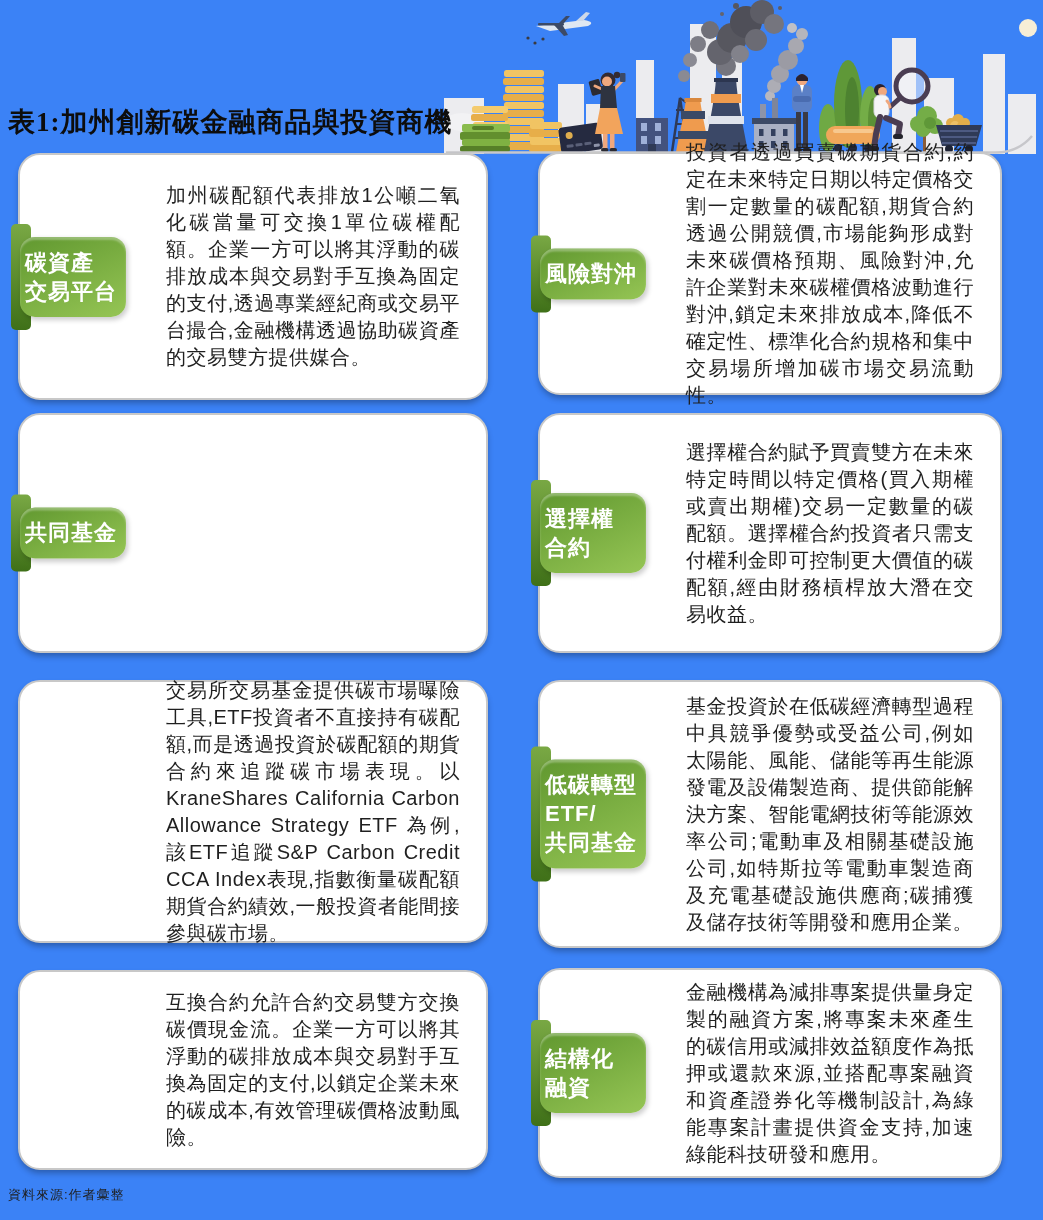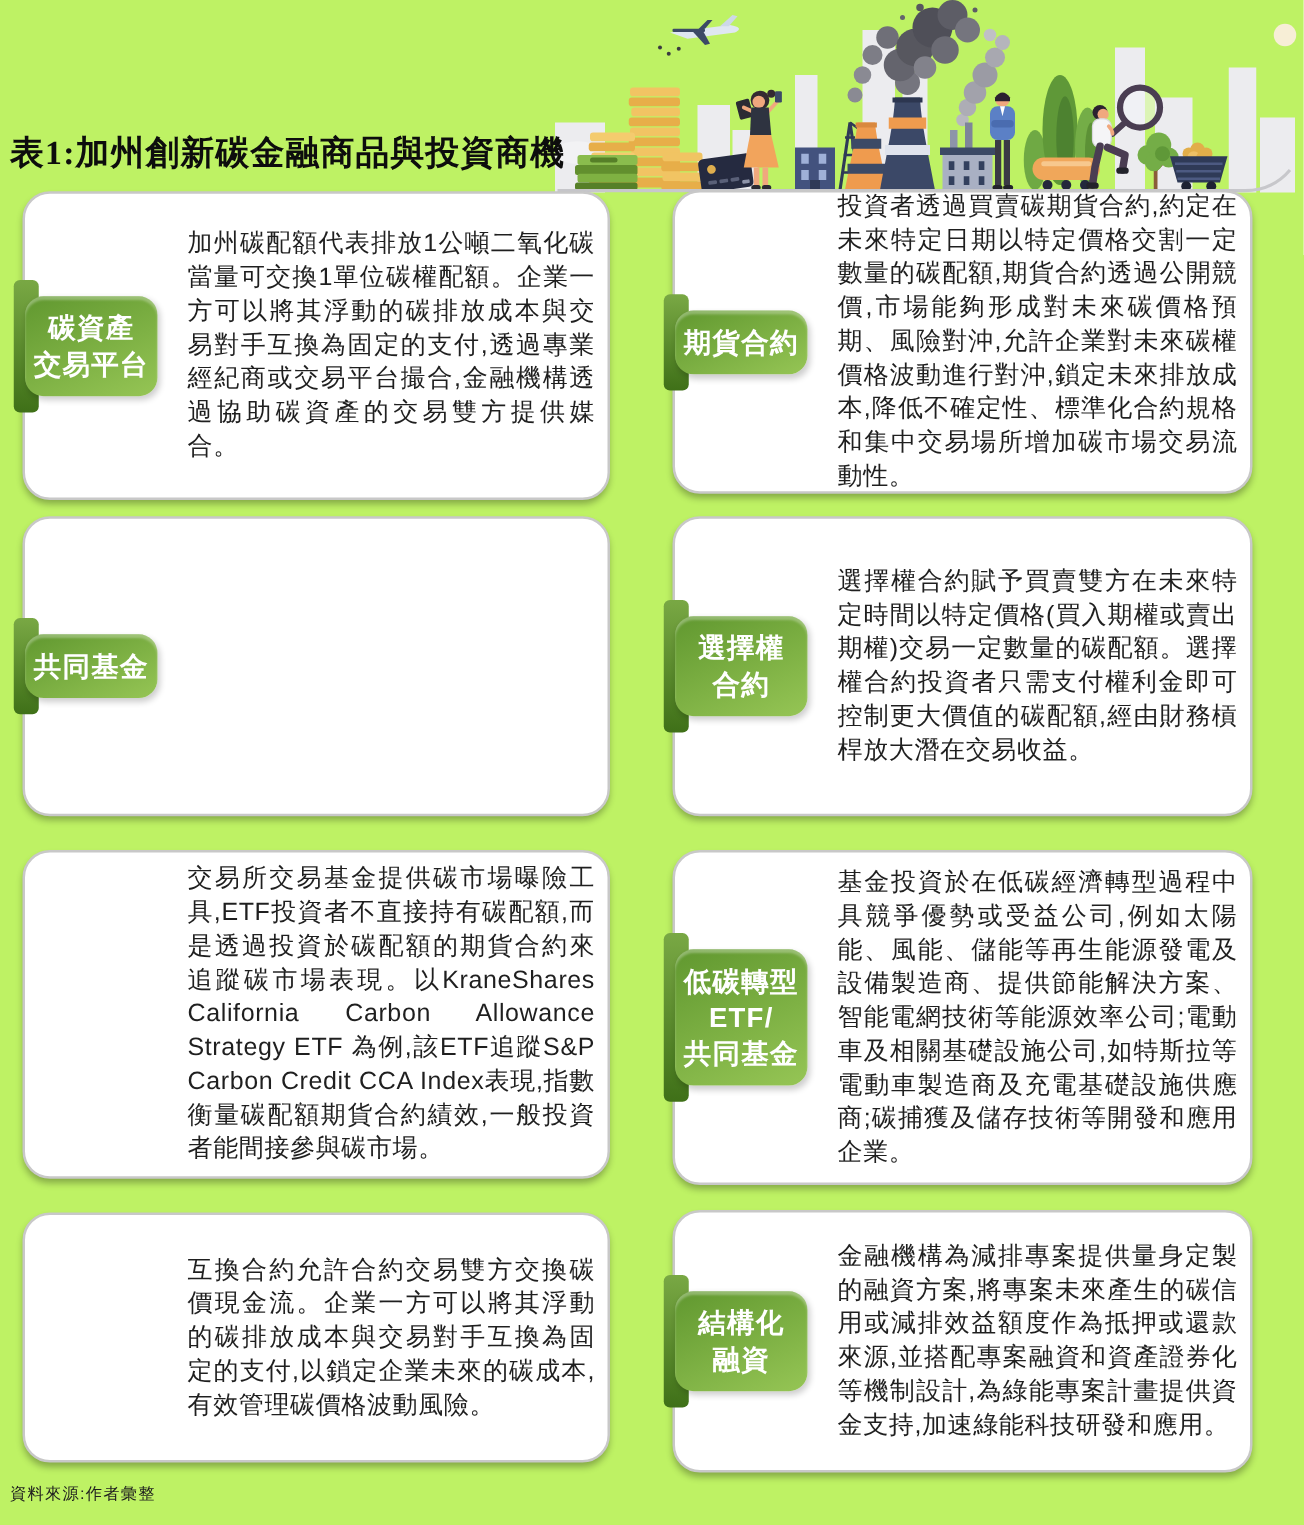--- a/index.html
+++ b/index.html
@@ -1,17 +1,17 @@
 <!DOCTYPE html>
 <html style="--tab-green-dark: #639a31; --tab-green-light: #93c353; --ribbon-green-dark: #3f7018; --ribbon-green-light: #79a844; --card-border: #c8c8c8; --body-text: #1f1f1f; --title-text: #0d0d0d;"><head>
 <meta charset="utf-8">
 <style>
   html,body{margin:0;padding:0;background:#fff;}
   .canvas{
-    position:relative;width:1043px;height:1220px;background:#bef264;overflow:hidden;
+    position:relative;width:1043px;height:1220px;background:#3b82f6;overflow:hidden;
     font-family:"Liberation Sans","DejaVu Sans",sans-serif;
   }
   .page-title{
     position:absolute;left:8px;top:104px;margin:0;
     font-family:"Liberation Serif","DejaVu Serif",serif;
     font-size:27px;font-weight:700;color:var(--title-text,#0d0d0d);letter-spacing:1px;
   }
   .source{
     position:absolute;left:8px;top:1186px;margin:0;
     font-size:13px;color:var(--body-text,#222);letter-spacing:1px;
@@ -25,39 +25,39 @@
   }
   .pos-l1{left:18px;top:153px;width:470px;height:247px}
   .pos-l2{left:18px;top:413px;width:470px;height:240px}
   .pos-l3{left:18px;top:680px;width:470px;height:263px}
   .pos-l4{left:18px;top:970px;width:470px;height:200px}
   .pos-r1{left:538px;top:152px;width:464px;height:243px}
   .pos-r2{left:538px;top:413px;width:464px;height:240px}
   .pos-r3{left:538px;top:680px;width:464px;height:268px}
   .pos-r4{left:538px;top:968px;width:464px;height:210px}
   .body-text{
-    margin:0;width:100%;
+    margin:16px;width:100%;
     font-size:20px;line-height:27px;color:var(--body-text,#1f1f1f);
     text-align:justify;text-justify:inter-ideograph;letter-spacing:.5px;
   }
   .tab{
     position:absolute;left:-9px;top:50%;transform:translateY(-50%);
     display:flex;align-items:center;z-index:2;
   }
   .ribbon{
     align-self:stretch;width:20px;margin:-13px 0;border-radius:5px;
     background:linear-gradient(180deg,var(--ribbon-green-light,#79a844),var(--ribbon-green-dark,#3f7018));
   }
   .tab-body{
     margin-left:-11px;min-width:106px;max-width:114px;box-sizing:border-box;
     padding:11px 5px;border-radius:15px;
     background:linear-gradient(155deg,var(--tab-green-dark,#639a31) 5%,var(--tab-green-light,#93c353) 95%);
     box-shadow:inset 0 3px 2px rgba(255,255,255,.30),2px 3px 5px rgba(0,0,0,.20);
     color:#fff;font-weight:700;font-size:22px;line-height:1.32;
-    text-align:center;white-space:pre-line;letter-spacing:1px;
+    white-space:pre-line;letter-spacing:1px;
   }
   .illustration{position:absolute;left:440px;top:0;width:600px;height:158px;}
 </style>
 </head>
 <body>
 
 <div class="canvas">
 
   <svg class="illustration" viewBox="0 0 600 158" aria-hidden="true">
     <g fill="#ececef">
@@ -288,21 +288,21 @@
     <p class="body-text">交易所交易基金提供碳市場曝險工具,ETF投資者不直接持有碳配額,而是透過投資於碳配額的期貨合約來追蹤碳市場表現。以KraneShares California Carbon Allowance Strategy ETF 為例,該ETF追蹤S&amp;P Carbon Credit CCA Index表現,指數衡量碳配額期貨合約績效,一般投資者能間接參與碳市場。</p>
   </section>
 
   <section class="card pos-l4">
     <p class="body-text">互換合約允許合約交易雙方交換碳價現金流。企業一方可以將其浮動的碳排放成本與交易對手互換為固定的支付,以鎖定企業未來的碳成本,有效管理碳價格波動風險。</p>
   </section>
 
   <section class="card pos-r1">
     <div class="tab">
       <div class="ribbon"></div>
-      <div class="tab-body">期貨合約</div>
+      <div class="tab-body">風險對沖</div>
     </div>
     <p class="body-text">投資者透過買賣碳期貨合約,約定在未來特定日期以特定價格交割一定數量的碳配額,期貨合約透過公開競價,市場能夠形成對未來碳價格預期、風險對沖,允許企業對未來碳權價格波動進行對沖,鎖定未來排放成本,降低不確定性、標準化合約規格和集中交易場所增加碳市場交易流動性。</p>
   </section>
 
   <section class="card pos-r2">
     <div class="tab">
       <div class="ribbon"></div>
       <div class="tab-body">選擇權
 合約</div>
     </div>

